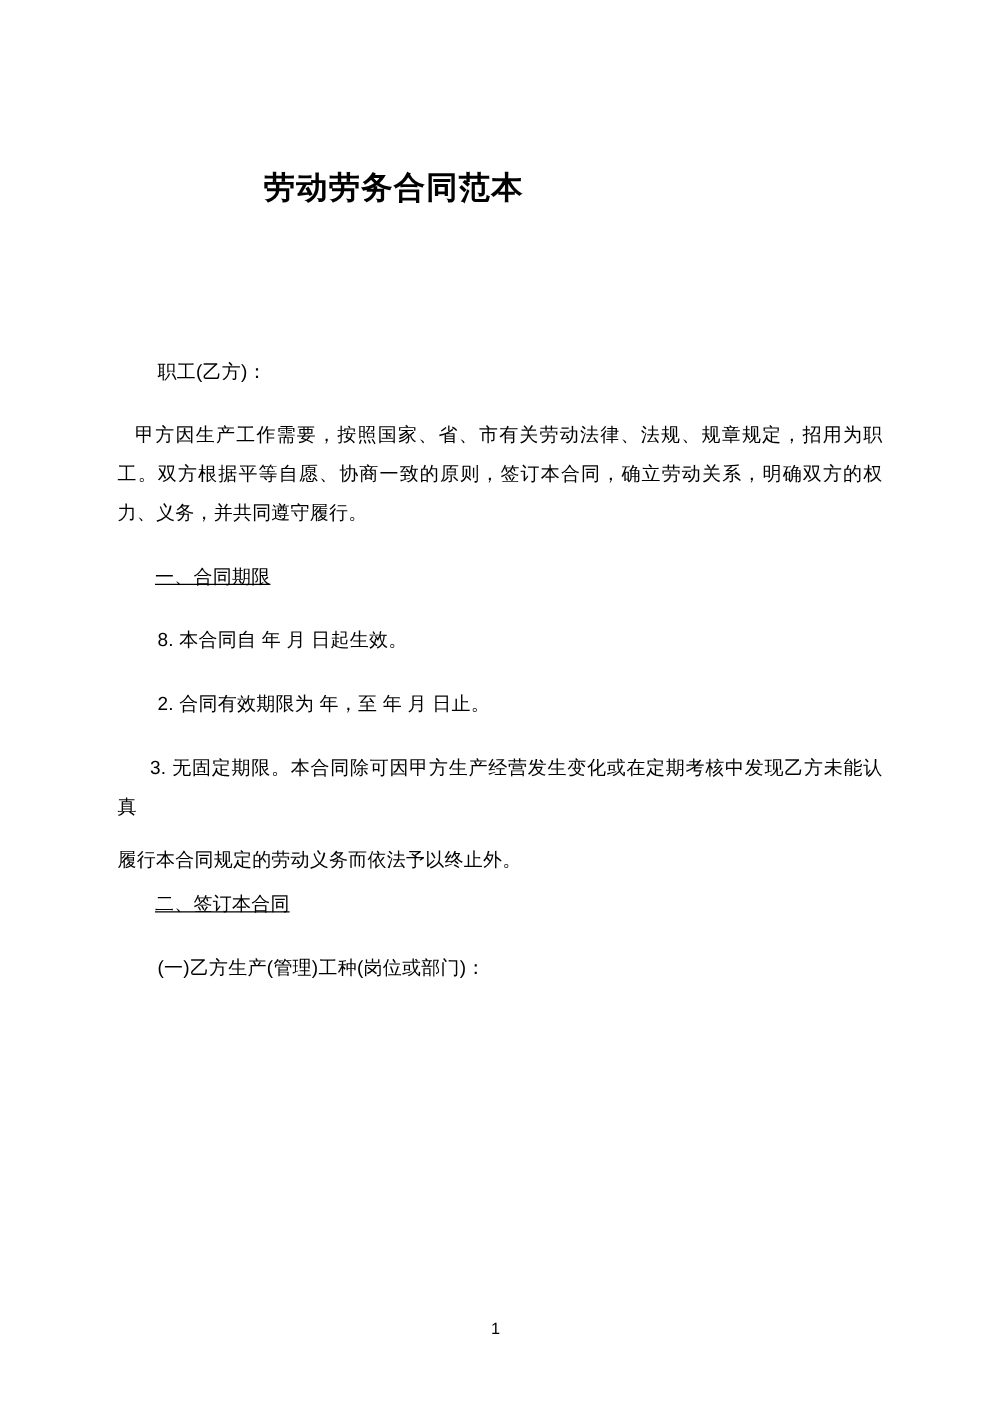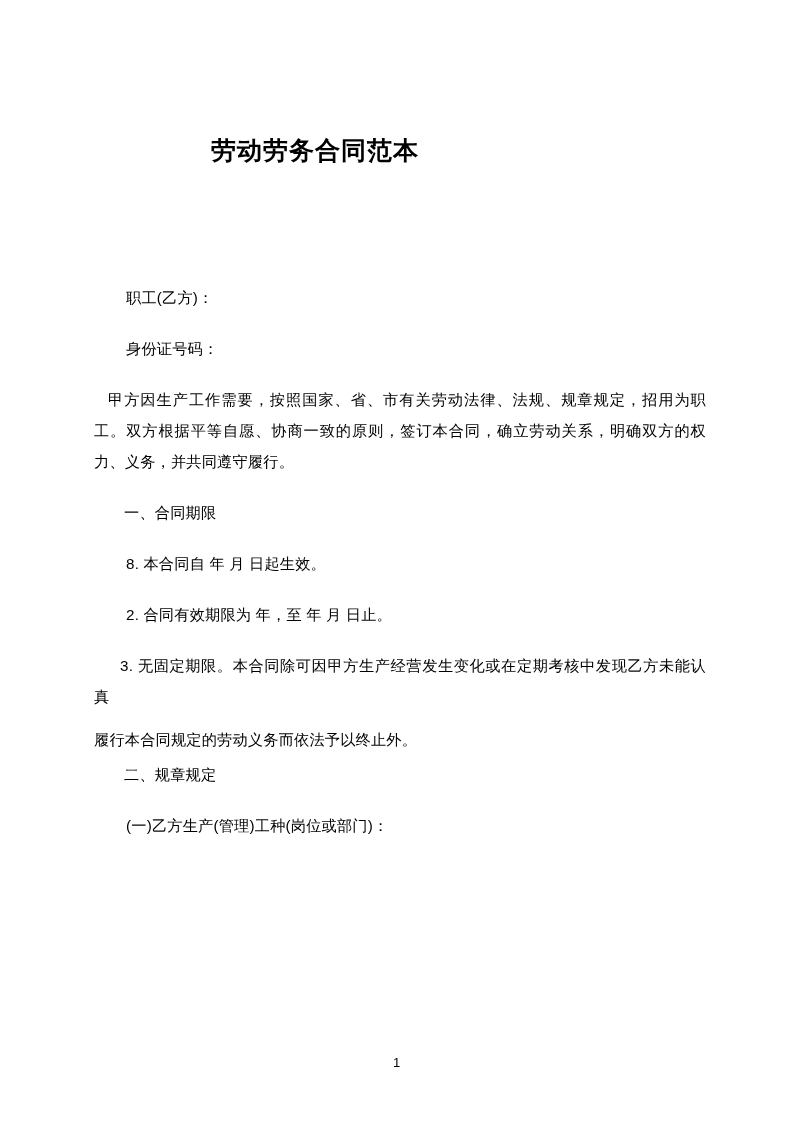--- a/index.html
+++ b/index.html
@@ -55,20 +55,21 @@
     text-indent: 26px;
     margin-bottom: 12px;
   }
   .para.flow-cont {
     text-indent: 0;
     margin-bottom: 4px;
   }
   .para.heading {
     text-indent: 30px;
     font-weight: normal;
+    text-decoration: underline;
   }
   .page-number {
     position: absolute;
     top: 1054px;
     left: 0;
     width: 793px;
     text-align: center;
     font-size: 13px;
     line-height: 18px;
   }
@@ -78,36 +79,35 @@
 
 <div class="page">
 
   <h1 class="doc-title">劳动劳务合同范本</h1>
 
   <div class="body-block">
 
 
     <p class="para indent-1">职工(乙方)：</p>
 
-    <p class="para indent-1">身份证号码：</p>
 
     <p class="para indent-half">甲方因生产工作需要，按照国家、省、市有关劳动法律、法规、规章规定，招用为职工。双方根据平等自愿、协商一致的原则，签订本合同，确立劳动关系，明确双方的权力、义务，并共同遵守履行。</p>
 
     <p class="para heading">一、合同期限</p>
 
     <p class="para indent-1">8. 本合同自  年  月  日起生效。</p>
 
     <p class="para indent-1">2. 合同有效期限为  年，至  年  月  日止。</p>
 
     <p class="para flow">3. 无固定期限。本合同除可因甲方生产经营发生变化或在定期考核中发现乙方未能认真</p>
 
     <p class="para indent-1 flow-cont">履行本合同规定的劳动义务而依法予以终止外。</p>
 
 
-    <p class="para heading">二、规章规定</p>
+    <p class="para heading">二、签订本合同</p>
 
     <p class="para indent-1">(一)乙方生产(管理)工种(岗位或部门)：</p>
 
   </div>
 
   <div class="page-number">1</div>
 
 </div>
 
 </body></html>

